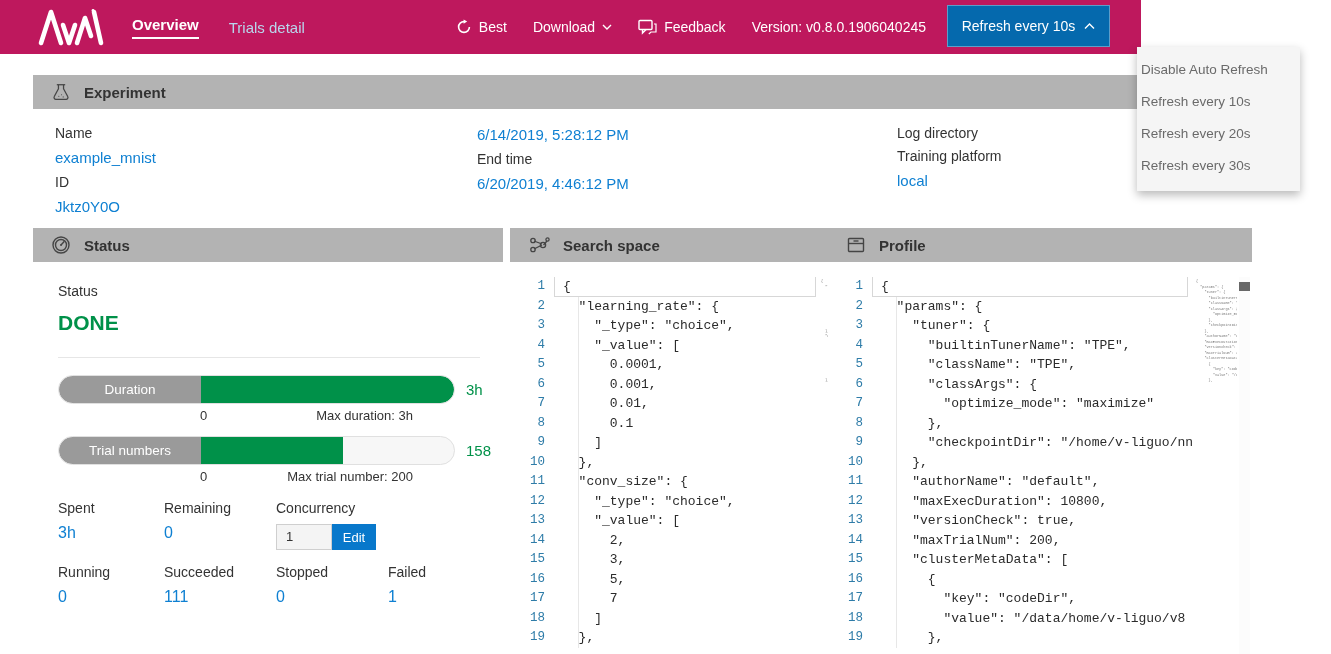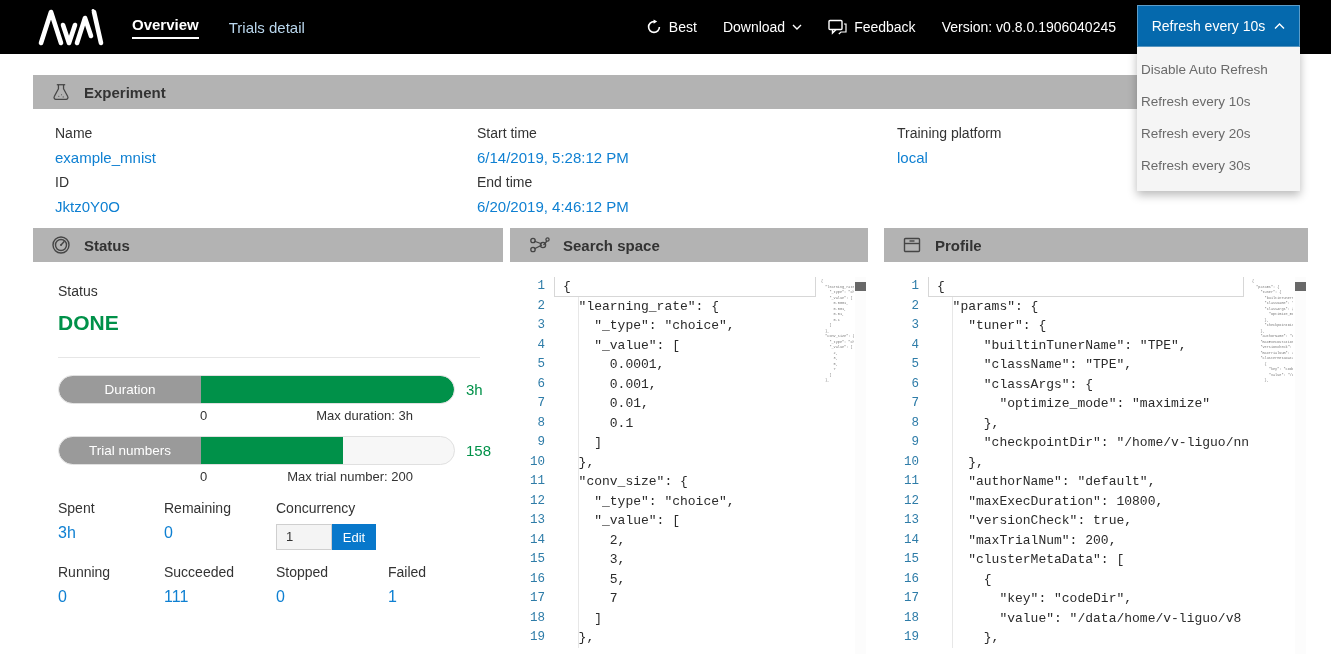--- a/index.html
+++ b/index.html
@@ -1,22 +1,22 @@
 <!DOCTYPE html>
 <html><head>
 <meta charset="utf-8">
 <style>
   * { margin:0; padding:0; box-sizing:border-box; }
   html,body { width:1331px; height:654px; overflow:hidden; background:#fff;
     font-family:"Liberation Sans", sans-serif; }
   .app { position:relative; width:1331px; height:654px; }
 
   
-  .navbar { position:absolute; left:0; top:0; width:1331px; height:54px;
-    background:#000000; display:flex; align-items:center; color:#fff; }
+  .navbar { position:absolute; left:0; top:0; width:1141px; height:54px;
+    background:#be185d; display:flex; align-items:center; color:#fff; }
   .logo { margin-left:38px; display:flex; align-items:center; }
   .nav-tabs { display:flex; margin-left:28px; gap:30px; align-items:center; }
   .nav-tab { font-size:15px; color:#b9d6ec; cursor:pointer; }
   .nav-tab.active { color:#fff; font-weight:bold; }
   .nav-tab.active span { display:inline-block; border-bottom:2px solid #fff; padding-bottom:4px; }
   .nav-right { margin-left:auto; display:flex; align-items:center; gap:26px; margin-right:215px; font-size:14px; }
   .nav-item { display:flex; align-items:center; gap:7px; cursor:pointer; white-space:nowrap; }
   .nav-version { white-space:nowrap; }
   .refresh-btn { position:absolute; right:31px; top:5px; width:163px; height:42px;
     background:#0569ad; border:1px solid rgba(255,255,255,0.35);
@@ -39,21 +39,21 @@
   .experiment-panel { left:33px; top:75px; width:1265px; height:145px; }
   .exp-body { position:relative; height:111px; }
   .exp-col { position:absolute; top:13px; }
   .exp-col.c1 { left:22px; } .exp-col.c2 { left:444px; } .exp-col.c3 { left:864px; }
   .field-label { font-size:14px; color:#333; line-height:23px; }
   .field-value { font-size:15px; color:#0f80d2; line-height:26px; white-space:nowrap; }
 
   .row-panel { top:228px; height:426px; overflow:hidden; }
   .status-panel  { left:33px;  width:470px; }
   .search-panel  { left:510px; width:358px; }
-  .profile-panel { left:884px; width:424px; }
+  .profile-panel { left:828px; width:424px; }
 
   
   .status-body { padding:18px 23px 0 25px; }
   .done { margin-top:8px; font-size:21px; font-weight:bold; color:#009149; }
   .divider { border:none; border-top:1px solid #e6e6e6; margin-top:22px; }
   .bar-row { display:flex; align-items:center; margin-top:17px; }
   .bar { position:relative; width:397px; height:29px; border:1px solid #e0e0e0;
     border-radius:15px; background:#f7f7f7; overflow:hidden; flex:none; }
   .bar-label { position:absolute; left:0; top:0; bottom:0; width:142px; background:#9a9a9a;
     border-radius:15px 0 0 15px; color:#fff; font-size:13.5px;
@@ -157,26 +157,26 @@
       <span class="panel-title">Experiment</span>
     </div>
     <div class="exp-body">
       <div class="exp-col c1">
         <div class="field-label">Name</div>
         <div class="field-value">example_mnist</div>
         <div class="field-label">ID</div>
         <div class="field-value">Jktz0Y0O</div>
       </div>
       <div class="exp-col c2">
-        <div class="field-label">Start time</div>
         <div class="field-value">6/14/2019, 5:28:12 PM</div>
         <div class="field-label">End time</div>
         <div class="field-value">6/20/2019, 4:46:12 PM</div>
       </div>
       <div class="exp-col c3">
+        <div class="field-label">Log directory</div>
         <div class="field-label">Training platform</div>
         <div class="field-value">local</div>
       </div>
     </div>
   </section>
 
   <section class="panel row-panel status-panel">
     <div class="panel-header">
       <span class="panel-icon">
         <svg width="20" height="20" viewBox="0 0 20 20" fill="none" stroke="#454545" stroke-width="1.4">

